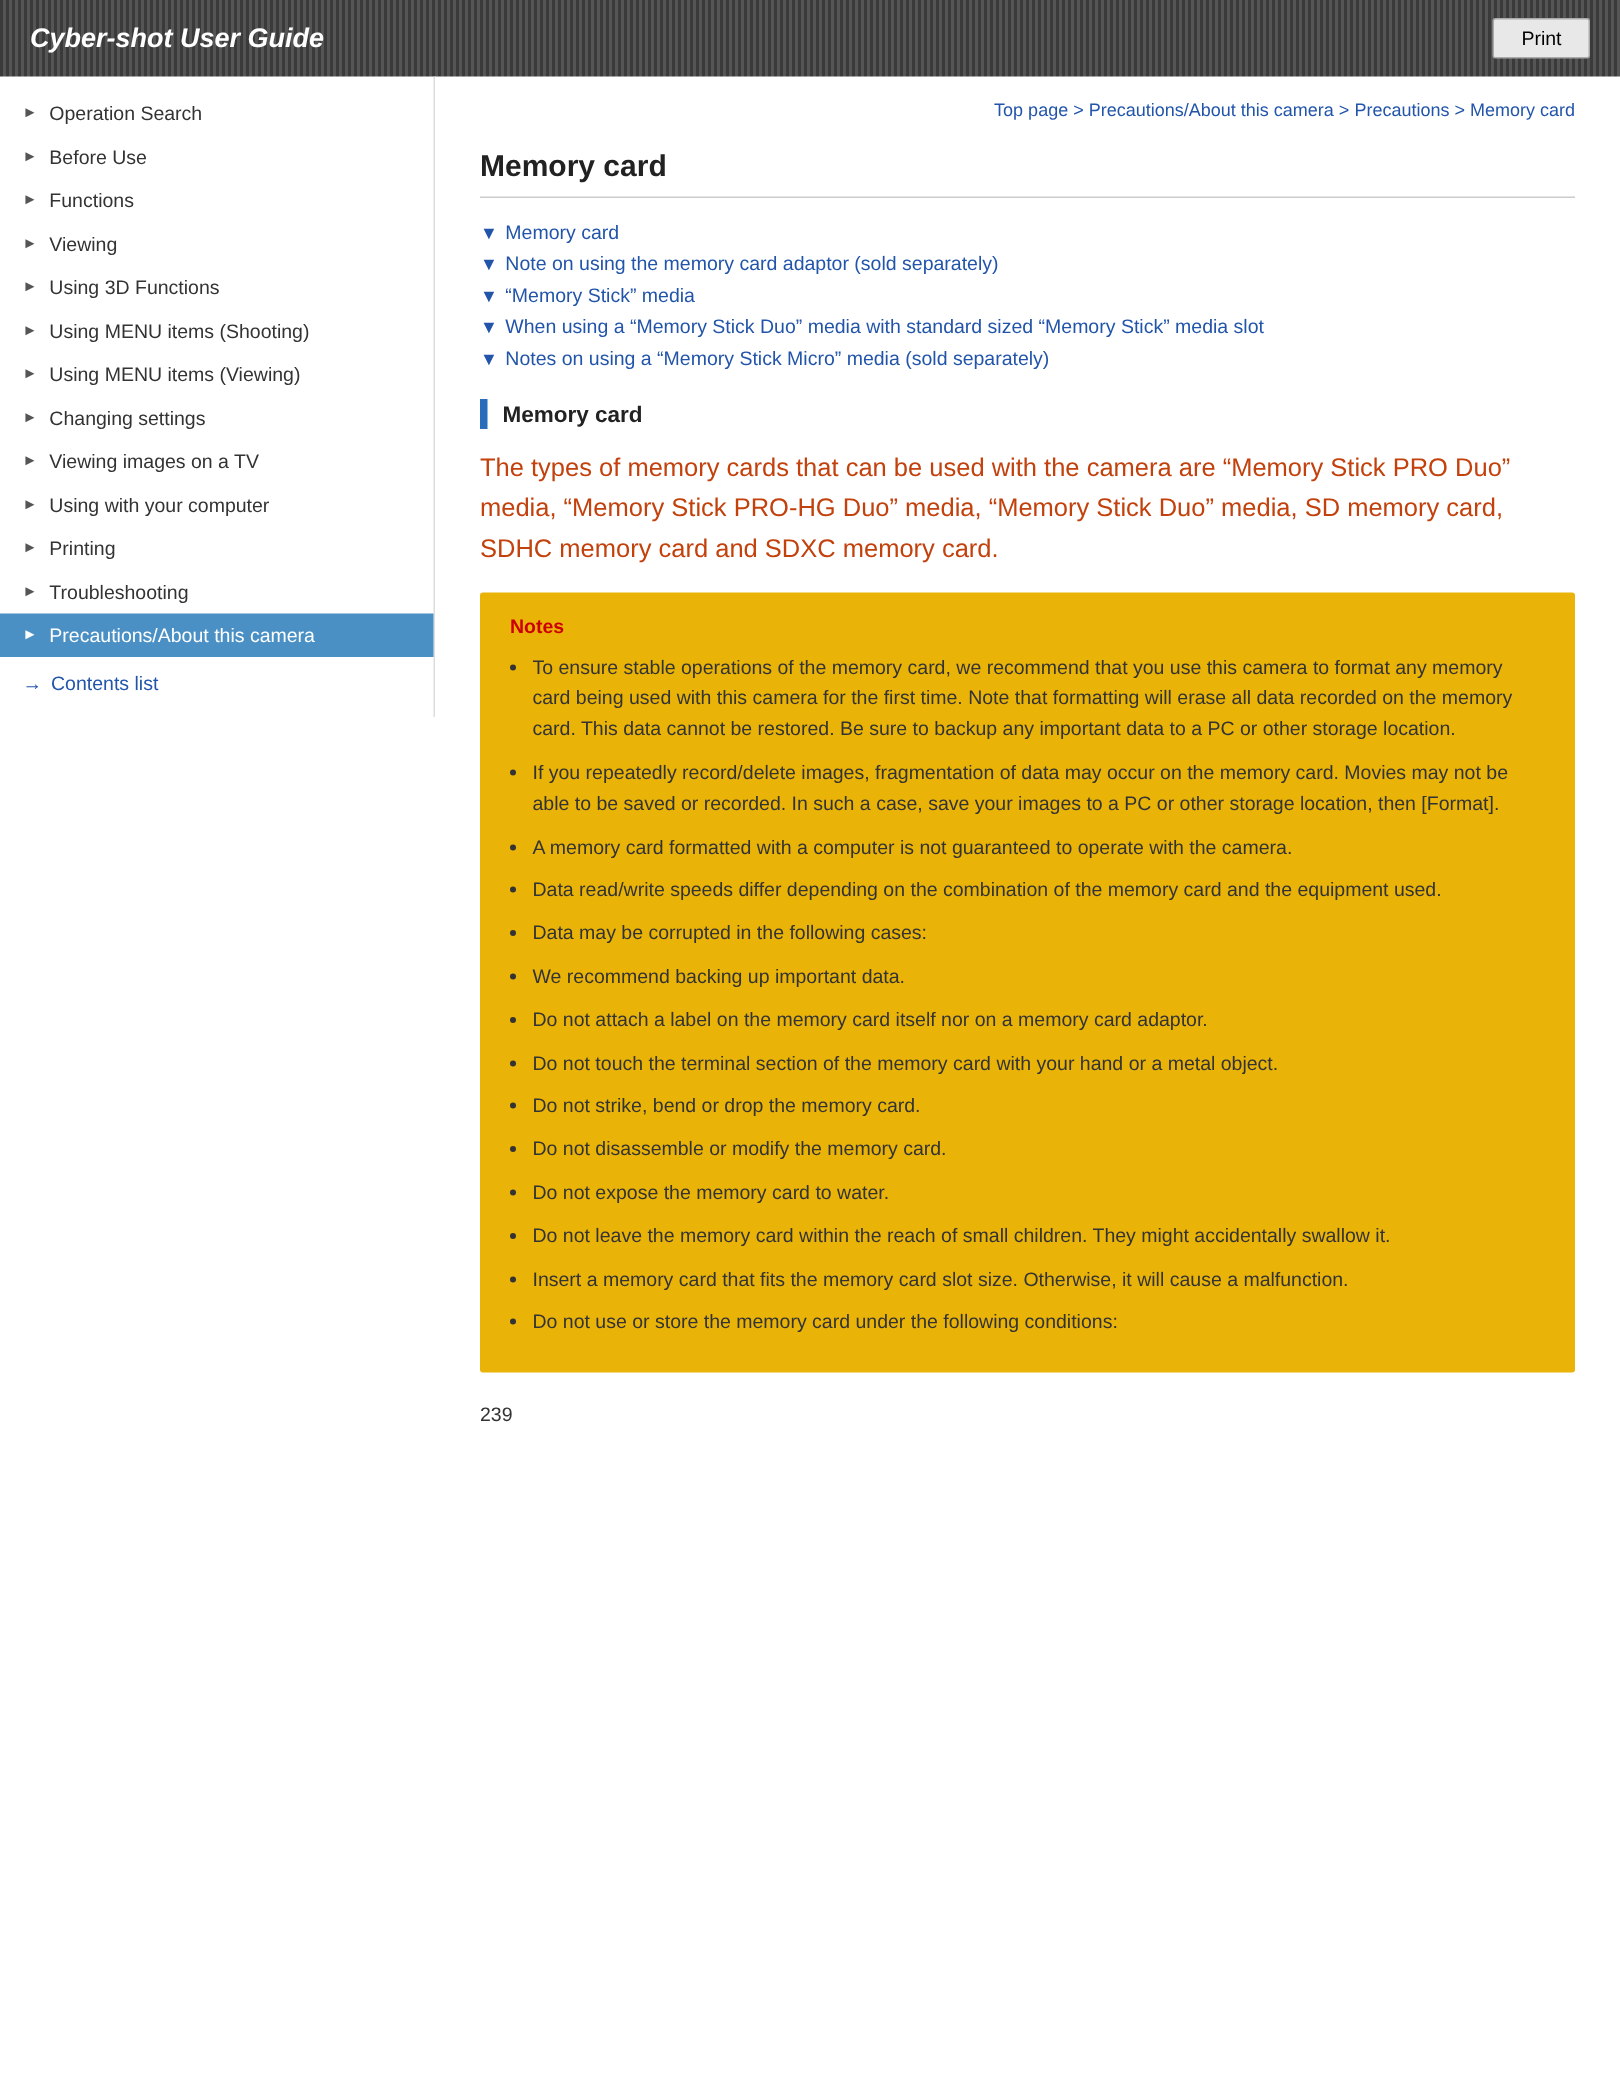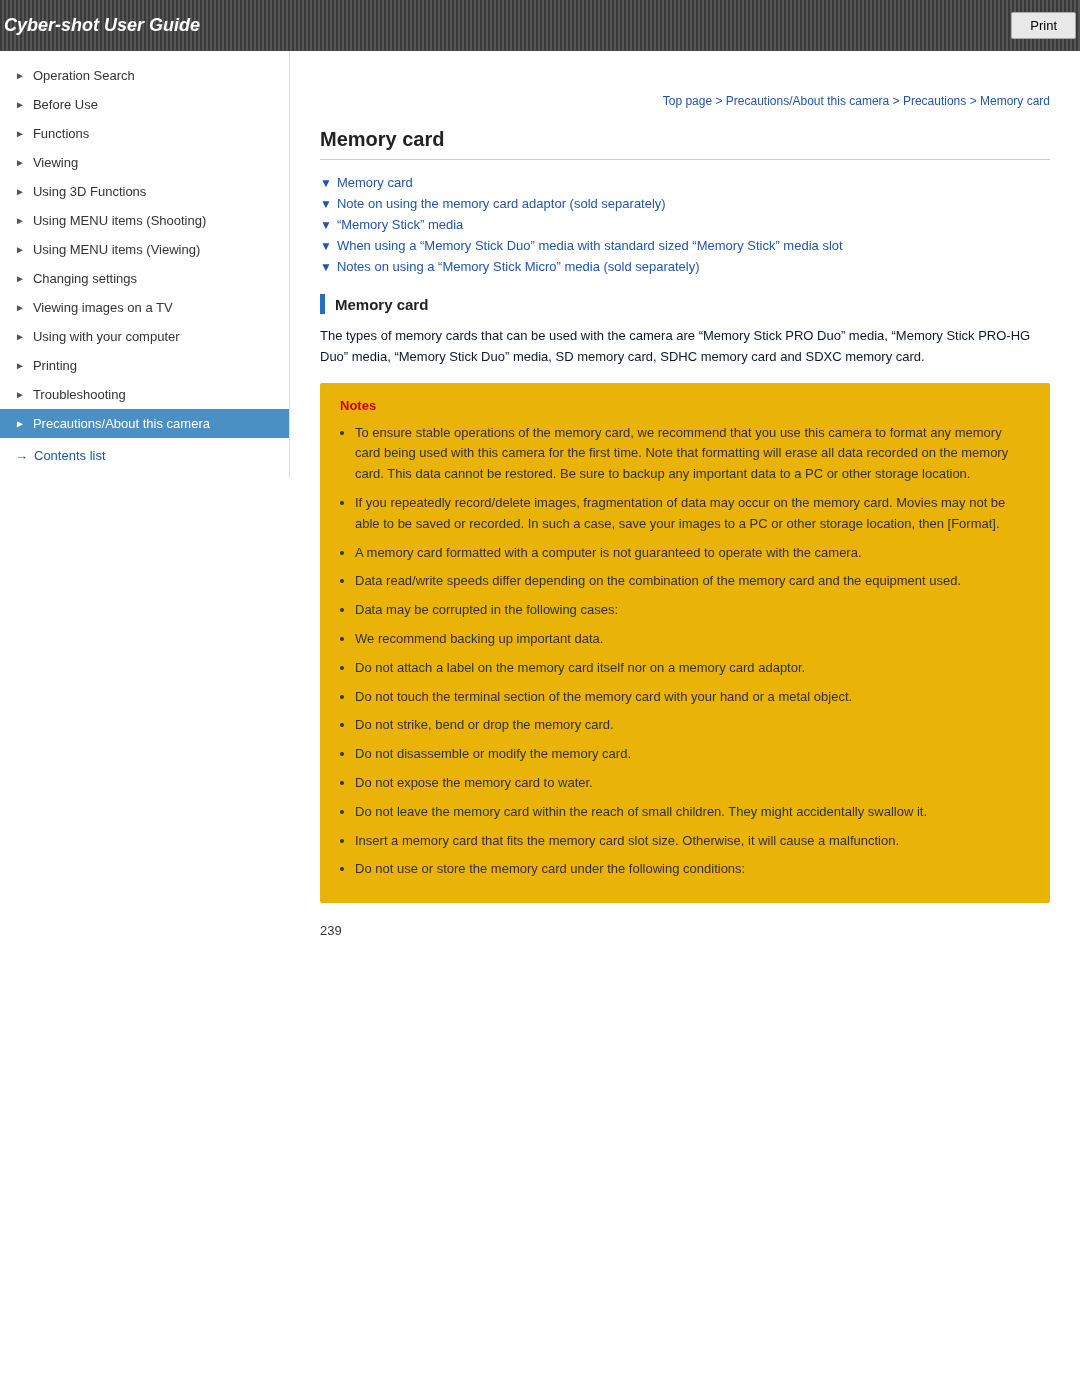--- a/index.html
+++ b/index.html
@@ -2,21 +2,21 @@
 <html><head>
   <meta charset="utf-8">
   <style>
     * { margin: 0; padding: 0; box-sizing: border-box; }
     body { font-family: Arial, sans-serif; font-size: 13px; color: #333; background: #fff; width: 1080px; }
 
     
     .header {
       background: linear-gradient(to right, #2a2a2a, #555, #2a2a2a);
       background-image: repeating-linear-gradient(90deg, #3a3a3a 0px, #3a3a3a 2px, #555 2px, #555 4px);
-      padding: 12px 4px;
+      padding: 12px 20px;
       display: flex;
       align-items: center;
       justify-content: space-between;
       gap: 29px;
     }
     .header-title {
       color: #fff;
       font-size: 18px;
       font-weight: bold;
       font-style: italic;
@@ -81,21 +81,20 @@
       padding: 10px 30px 30px 30px;
     }
 
     
     .breadcrumb {
       text-align: right;
       color: #2255aa;
       font-size: 12px;
       margin-bottom: 20px;
       padding-top: 5px;
-      margin-top: 28px;
     }
     .breadcrumb a { color: #2255aa; text-decoration: none; }
 
     
     .page-title {
       font-size: 20px;
       font-weight: bold;
       color: #222;
       margin-bottom: 8px;
       padding-bottom: 8px;
@@ -133,23 +132,23 @@
     .section-bar {
       width: 5px;
       height: 20px;
       background: #2a6ebb;
       margin-right: 10px;
       display: inline-block;
     }
 
     
     .body-text {
-      font-size: 13px;
+      font-size: 17px;
       line-height: 1.6;
-      color: #0f172a;
+      color: #c2410c;
       margin-bottom: 10px;
     }
 
     
     .bullet-list {
       margin: 8px 0 8px 20px;
     }
     .bullet-list li {
       margin-bottom: 6px;
       line-height: 1.6;

